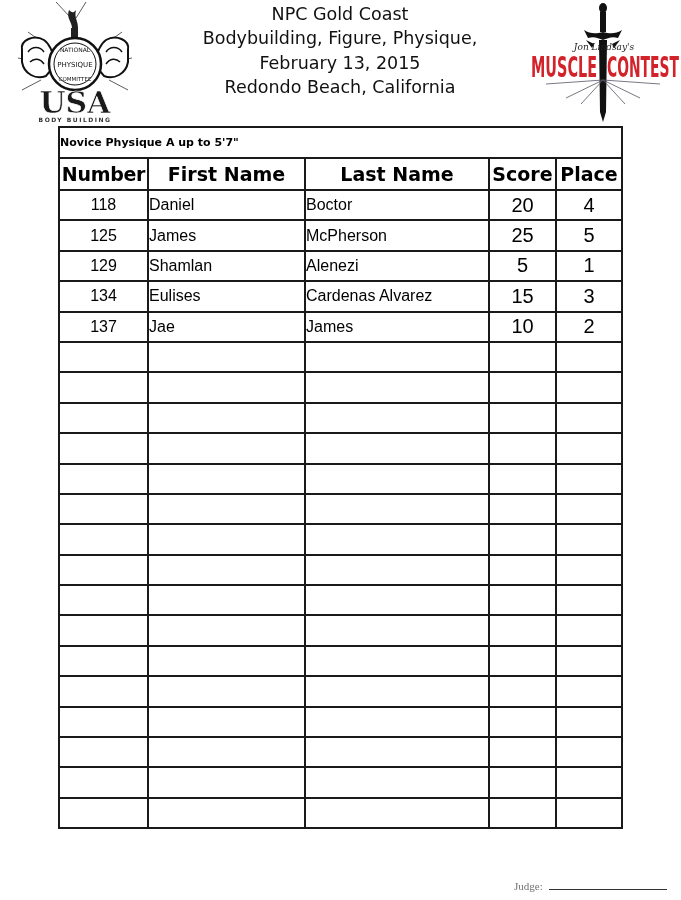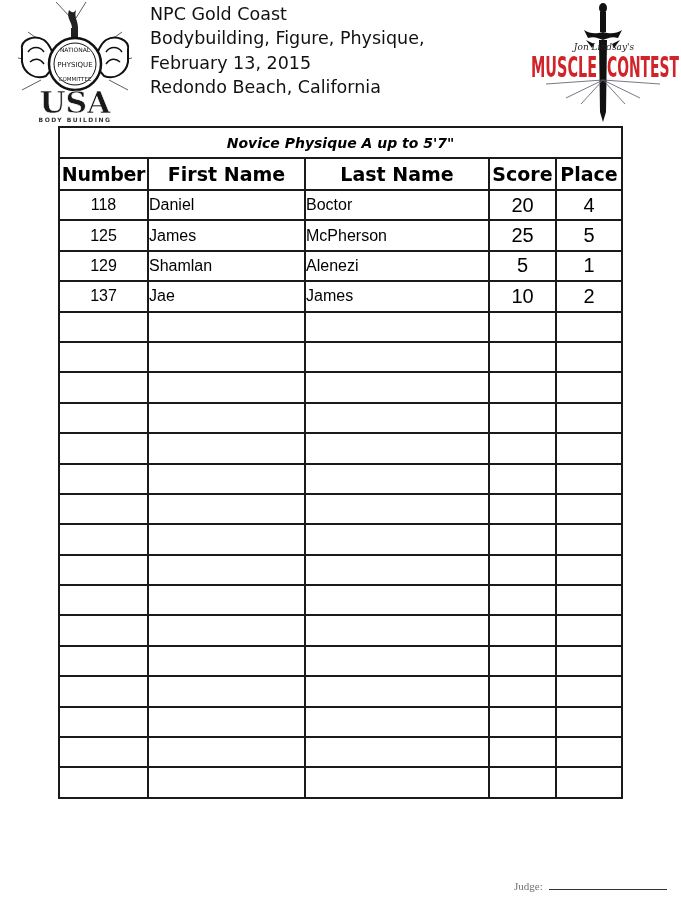--- a/index.html
+++ b/index.html
@@ -1,22 +1,22 @@
 <!DOCTYPE html>
 <html><head>
 <meta charset="utf-8">
 <style>
   html, body { margin:0; padding:0; background:#ffffff; }
   body { width:681px; height:900px; position:relative; overflow:hidden; font-family:"DejaVu Sans", sans-serif; color:#000; }
-  .header-text { position:absolute; left:150px; width:380px; top:2px; font-family:"DejaVu Sans", sans-serif; font-size:17.5px; line-height:24.3px; color:#111; }
+  .header-text { position:absolute; left:150px; width:380px; top:2px; text-align:center; font-family:"DejaVu Sans", sans-serif; font-size:17.5px; line-height:24.3px; color:#111; }
   .logo-left { position:absolute; left:16px; top:0; width:118px; height:124px; }
   .logo-right { position:absolute; left:526px; top:0; width:155px; height:124px; }
   table.results { position:absolute; left:58px; top:126px; width:563px; border-collapse:collapse; table-layout:fixed; }
   table.results td, table.results th { border:2px solid #1a1a1a; padding:0; overflow:hidden; white-space:nowrap; }
-  .title-cell { height:29px; text-align:center; font-family:"DejaVu Sans", sans-serif; font-weight:bold; font-size:14px;font-style:italic; }
+  .title-cell { height:29px; font-family:"DejaVu Sans", sans-serif; font-weight:bold; font-size:11px; }
   th.col-head { height:30px; font-family:"DejaVu Sans", sans-serif; font-weight:bold; font-size:19px; text-align:center; }
   th.col-head.num { text-align:center; padding-left:0; letter-spacing:-0.3px; }
   td.cell { height:28.4px; font-family:"Liberation Sans", sans-serif; font-size:16px; }
   td.c-num { text-align:center; }
   td.c-first, td.c-last { text-align:left; padding-left:3px; }
   td.c-score, td.c-place { text-align:center; font-size:20px; }
   .judge { position:absolute; left:514px; top:878px; font-family:Liberation Serif, serif; font-size:11px; color:#737373; }
   .judge-line { display:inline-block; width:118px; border-bottom:1px solid #333; margin-left:6px; vertical-align:baseline; height:11px; }
 </style>
 </head>
@@ -122,20 +122,27 @@
     <td class="cell c-place">5</td>
   </tr>
   <tr>
     <td class="cell c-num">129</td>
     <td class="cell c-first">Shamlan</td>
     <td class="cell c-last">Alenezi</td>
     <td class="cell c-score">5</td>
     <td class="cell c-place">1</td>
   </tr>
   <tr>
+    <td class="cell c-num">134</td>
+    <td class="cell c-first">Eulises</td>
+    <td class="cell c-last">Cardenas Alvarez</td>
+    <td class="cell c-score">15</td>
+    <td class="cell c-place">3</td>
+  </tr>
+  <tr>
     <td class="cell c-num">137</td>
     <td class="cell c-first">Jae</td>
     <td class="cell c-last">James</td>
     <td class="cell c-score">10</td>
     <td class="cell c-place">2</td>
   </tr>
 
   </tbody>
     <tbody id="empty-rows">
       <tr>

